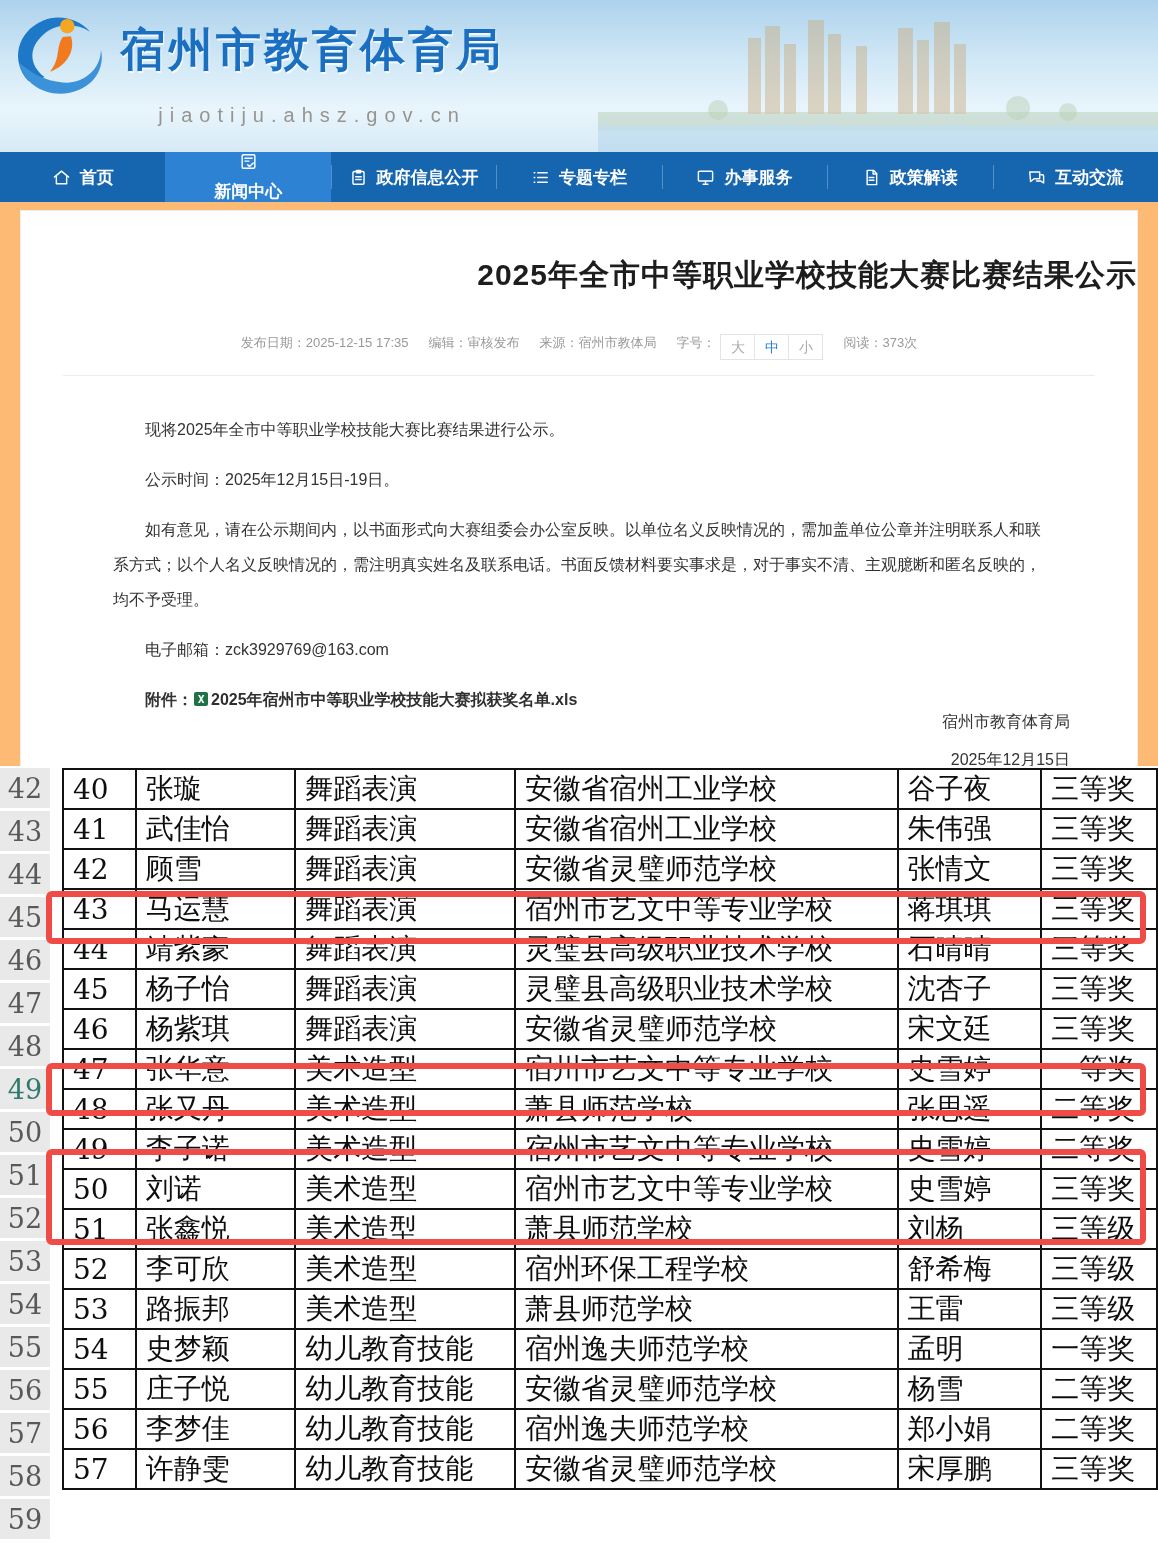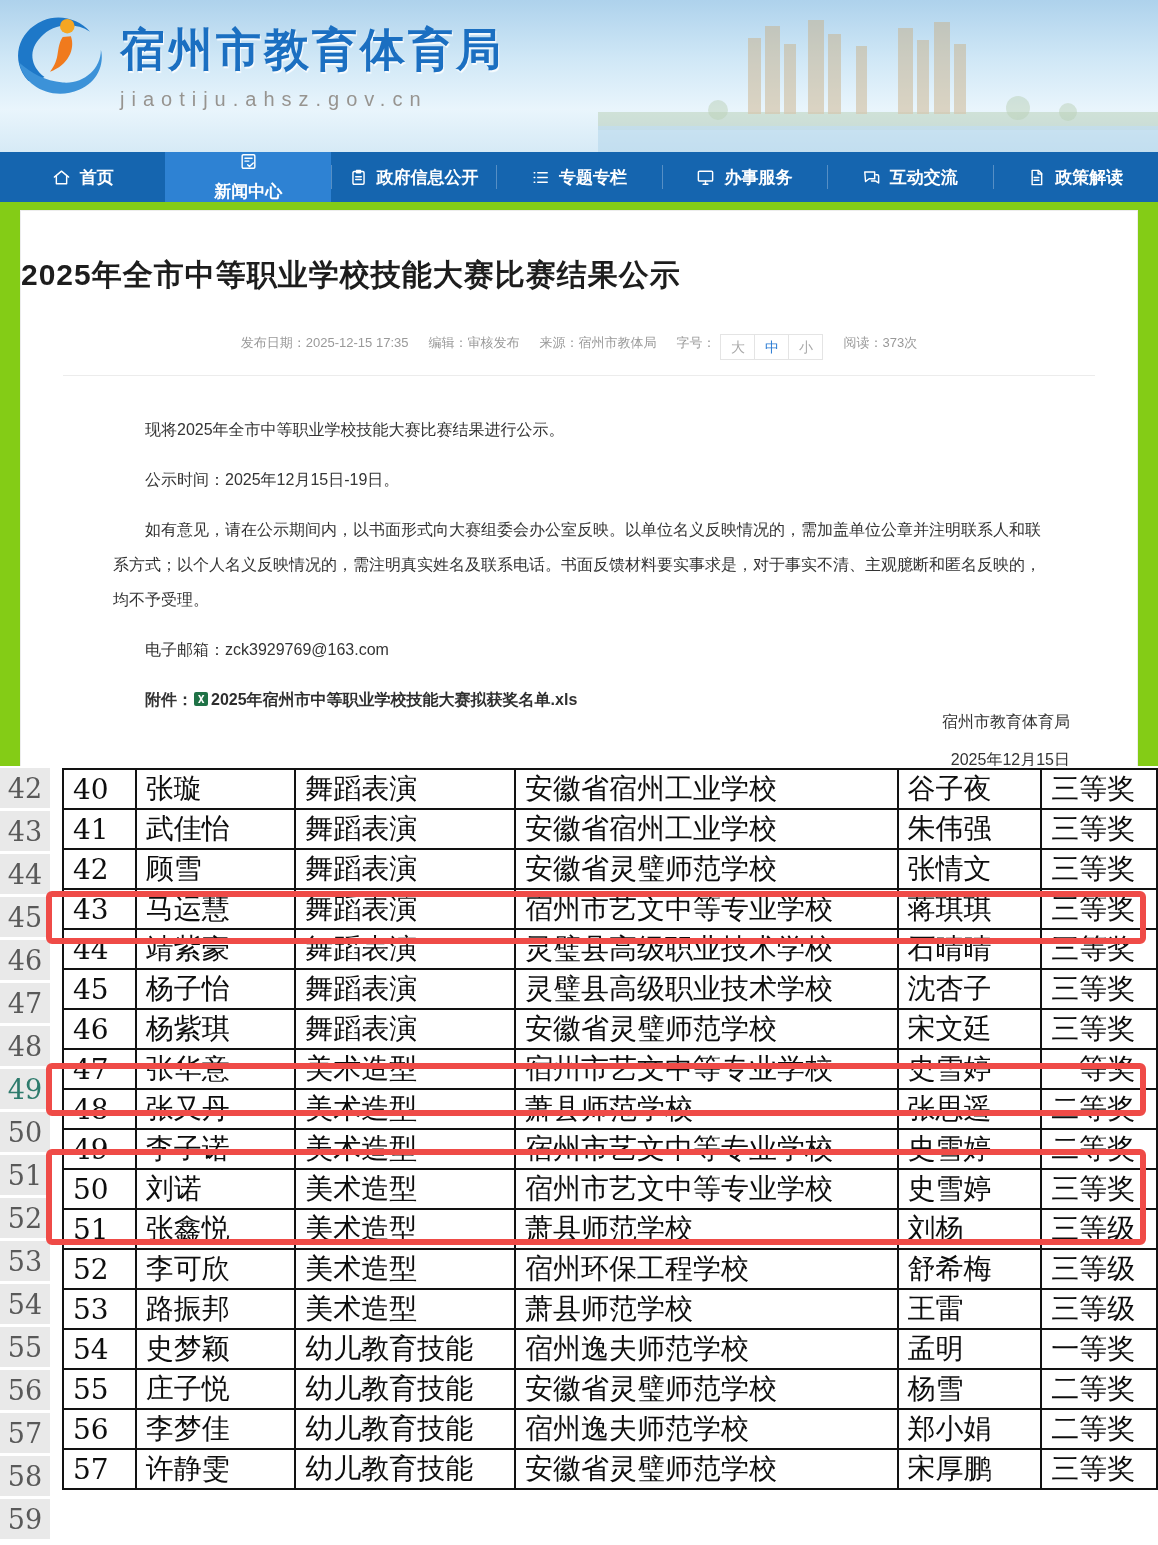--- a/index.html
+++ b/index.html
@@ -2,37 +2,37 @@
 <html><head>
 <meta charset="utf-8">
 <style>
   * { box-sizing: border-box; }
   html,body { margin:0; padding:0; }
   body {
     width:1158px; height:1545px;
     font-family:"Liberation Sans","DejaVu Sans",sans-serif;
     background:#ffffff; overflow:hidden;
   }
-  .page { position:relative; width:1158px; height:1545px; overflow:hidden; background:#84cc16; }
+  .page { position:relative; width:1158px; height:1545px; overflow:hidden; background:#fdba74; }
 
   
   .banner {
     position:absolute; top:0; left:0; width:1158px; height:152px;
     background:linear-gradient(180deg,#aed2ec 0%,#cfe7f6 38%,#e9f5fc 72%,#d6eaf6 100%);
     overflow:hidden;
   }
   .skyline { position:absolute; right:0; top:0; opacity:.6; }
   .logo-wrap { position:absolute; left:10px; top:4px; display:flex; align-items:flex-start; }
   .logo-icon { width:100px; height:108px; }
   .site-text { margin-left:10px; padding-top:16px; }
   .site-name {
     font-size:45px; font-weight:bold; color:#1b6fc1; letter-spacing:3px;
     text-shadow:1px 2px 1px rgba(255,255,255,.85);
   }
-  .site-url { margin-top:8px; font-size:20px; color:#979490; letter-spacing:7px; }
+  .site-url { margin-top:24px; text-align:center; font-size:20px; color:#979490; letter-spacing:7px; }
 
   
   .nav { position:absolute; top:152px; left:0; width:1158px; height:50px; background:#1565af; display:flex; z-index:2;font-family:Liberation Serif, serif; }
   .nav-item {
     flex:1; display:flex; align-items:center; justify-content:center; gap:9px;
     color:#fff; font-size:17px; font-weight:bold; position:relative; cursor:pointer; white-space:nowrap;
   }
   .nav-item + .nav-item::before {
     content:""; position:absolute; left:0; top:13px; bottom:13px; width:1px; background:rgba(255,255,255,.28);
   }
@@ -40,21 +40,21 @@
   .nav-item.active::before { display:none; }
   .nav-item svg { flex:0 0 auto; }
 
   
   .content {
     position:absolute; top:210px; left:20px; width:1118px; height:1330px;
     border:1px solid #ededed; background:#fff; z-index:1;
   }
   .breadcrumb { display:flex; align-items:center; gap:9px; padding:15px 16px 10px; color:#666; font-size:14px; }
   .breadcrumb svg { flex:0 0 auto; }
-  .article-title { margin-top:44px; text-align:left; font-size:30px; font-weight:bold; color:#1d1d1d; letter-spacing:1px; }
+  .article-title { margin-top:44px; text-align:right; font-size:30px; font-weight:bold; color:#1d1d1d; letter-spacing:1px; }
   .meta { margin-top:38px; display:flex; justify-content:center; gap:20px; color:#999; font-size:13px; }
   .size-btns { display:flex; }
   .size-btn {
     width:35px; height:26px; line-height:24px; text-align:center;
     border:1px solid #e4e4e4; margin-left:-1px; color:#a9a9a9; font-size:14px; background:#fff; cursor:pointer;
   }
   .size-btn.mid { color:#2b7cd4; position:relative; z-index:1; }
   .divider { margin:15px 42px 0; border-top:1px solid #ececec; }
   .body-text { margin:36px 92px 0; }
   .body-text p { margin:0 0 15px; text-indent:2em; font-size:16px; color:#333; line-height:35px; }
@@ -159,32 +159,32 @@
       </div>
       <div class="nav-item">
         <svg width="19" height="19" viewBox="0 0 24 24" fill="none" stroke="#fff" stroke-width="1.8" stroke-linecap="round" stroke-linejoin="round">
           <rect x="3" y="4" width="18" height="12.5" rx="1.5"></rect>
           <path d="M9 20.5h6M12 16.5v4"></path>
         </svg>
         <span>办事服务</span>
       </div>
       <div class="nav-item">
         <svg width="19" height="19" viewBox="0 0 24 24" fill="none" stroke="#fff" stroke-width="1.8" stroke-linecap="round" stroke-linejoin="round">
-          <path d="M3.5 5h12.5v8.5H9L4.5 17z"></path>
-          <path d="M17.5 8.5h2a1.5 1.5 0 0 1 1.5 1.5v9l-3.5-2.5H12"></path>
-        </svg>
-        <span>互动交流</span>
-      </div>
-      <div class="nav-item">
-        <svg width="19" height="19" viewBox="0 0 24 24" fill="none" stroke="#fff" stroke-width="1.8" stroke-linecap="round" stroke-linejoin="round">
           <path d="M6.5 3h8l4 4v14h-12z"></path>
           <path d="M14 3v4.5h4.5"></path>
           <path d="M9 12h6M9 15.5h6"></path>
         </svg>
         <span>政策解读</span>
+      </div>
+      <div class="nav-item">
+        <svg width="19" height="19" viewBox="0 0 24 24" fill="none" stroke="#fff" stroke-width="1.8" stroke-linecap="round" stroke-linejoin="round">
+          <path d="M3.5 5h12.5v8.5H9L4.5 17z"></path>
+          <path d="M17.5 8.5h2a1.5 1.5 0 0 1 1.5 1.5v9l-3.5-2.5H12"></path>
+        </svg>
+        <span>互动交流</span>
       </div>
     </div>
 
   <div class="content">
 
     <div class="article-title">2025年全市中等职业学校技能大赛比赛结果公示</div>
 
     <div class="meta">
       <span>发布日期：2025-12-15 17:35</span>
       <span>编辑：审核发布</span>

